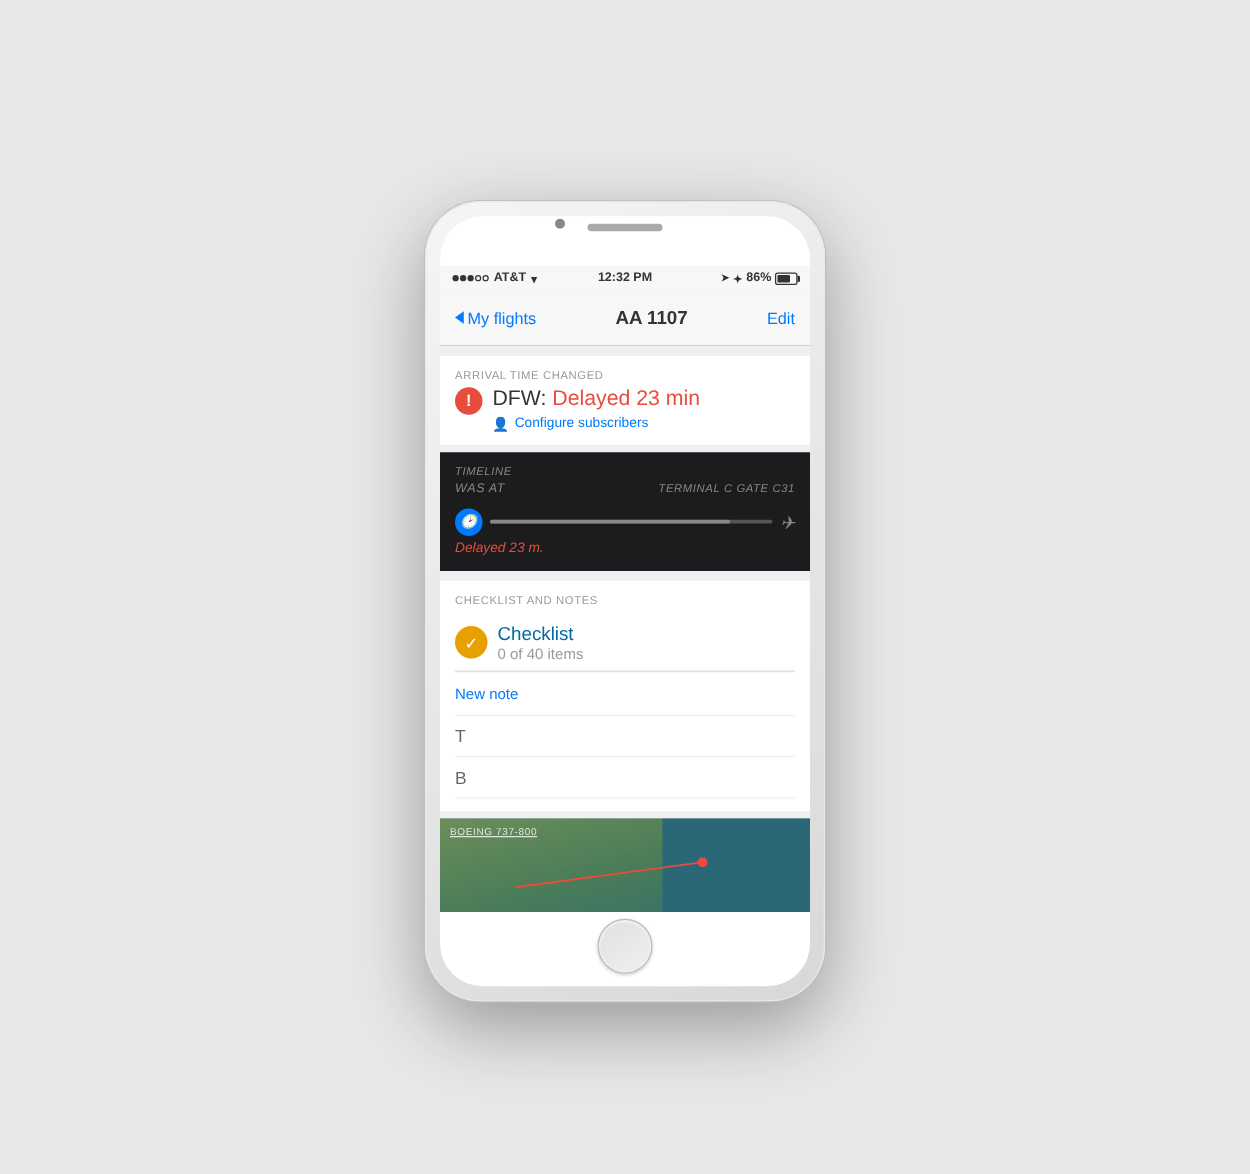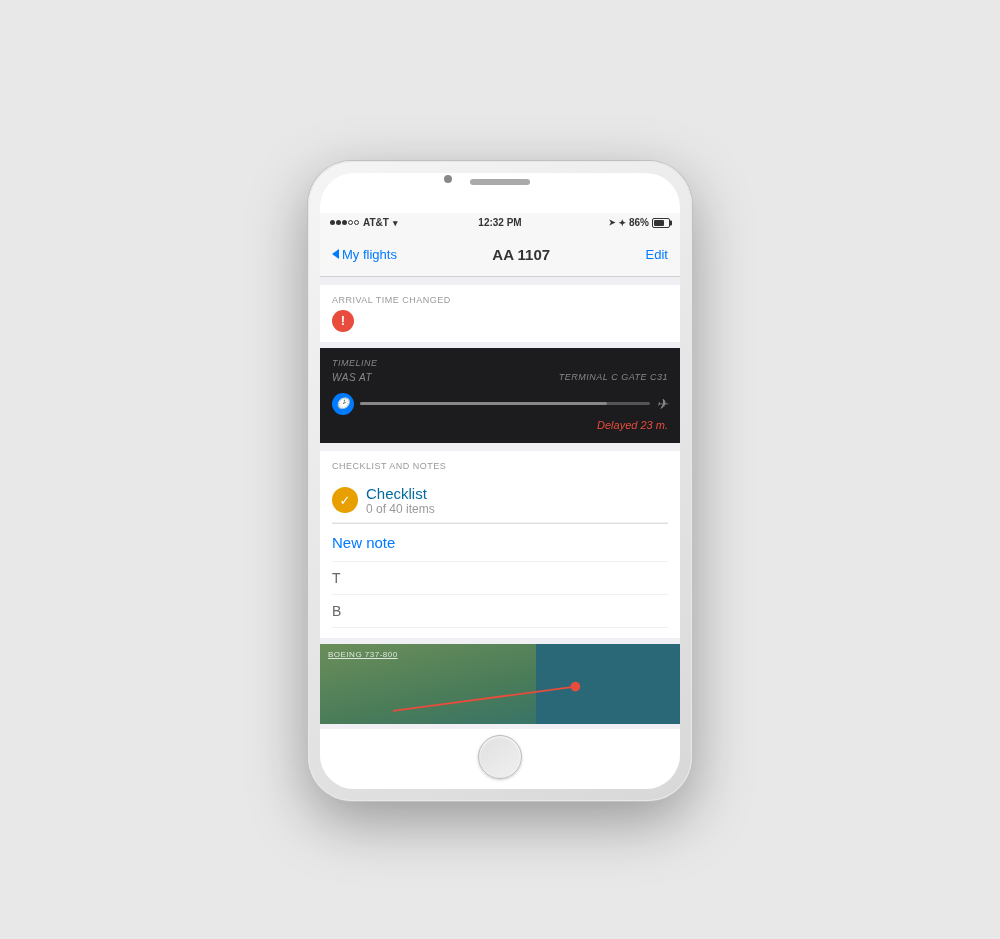--- a/index.html
+++ b/index.html
@@ -6,21 +6,21 @@
     body {
       background: #e8e8e8;
       display: flex;
       justify-content: center;
       align-items: center;
       min-height: 100vh;
       font-family: -apple-system, 'Helvetica Neue', Arial, sans-serif;
     }
 
     .phone-outer {
-      width: 384px;
+      width: 320px;
       height: 640px;
       background: linear-gradient(145deg, #f5f5f5, #d8d8d8);
       border-radius: 44px;
       padding: 12px;
       box-shadow:
         0 0 0 1px #c0c0c0,
         0 20px 60px rgba(0,0,0,0.35),
         inset 0 0 0 1px #e8e8e8;
       position: relative;
       margin-top: 22px;
@@ -315,21 +315,20 @@
       width: 85%;
     }
     .plane-icon {
       font-size: 14px;
       color: #888;
       flex-shrink: 0;
     }
     .delay-text {
       color: #e74c3c;
       font-size: 11px;
-      text-align: right;
       margin-top: 4px;
     }
 
     
     .checklist-card {
       background: #fff;
       margin: 8px 0 0 0;
       padding: 10px 12px;
     }
     .section-label {
@@ -367,21 +366,21 @@
       font-size: 12px;
       color: #999;
     }
     .divider {
       height: 1px;
       background: #e0e0e0;
       margin: 0;
     }
     .note-row {
       padding: 10px 0;
-      font-size: 15px;
+      font-size: 12px;
       color: #007aff;
       cursor: pointer;
       border-bottom: 1px solid #f0f0f0;
     }
     .item-row {
       padding: 8px 0;
       font-size: 14px;
       color: #666;
       border-bottom: 1px solid #f0f0f0;
     }
@@ -464,20 +463,30 @@
         <span class="nav-title">AA 1107</span>
         <span class="nav-edit">Edit</span>
       </div>
 
       <div class="content">
 
         <div class="alert-card">
           <div class="alert-label">ARRIVAL TIME CHANGED</div>
           <div class="alert-content">
             <div class="alert-icon">!</div>
+            <div class="alert-text-block">
+              <div class="alert-main-text">
+                <span class="airport">DFW:</span>
+                <span>Delayed 23 min</span>
+              </div>
+              <div class="alert-subscribe">
+                <span class="person-icon">👤</span>
+                <span>Configure subscribers</span>
+              </div>
+            </div>
           </div>
         </div>
 
         <div class="timeline-card">
           <div class="timeline-label">TIMELINE</div>
           <div class="timeline-sub">
             <div class="timeline-was-at">WAS AT</div>
             <div class="timeline-terminal">TERMINAL C  GATE C31</div>
           </div>
           <div class="progress-area">

